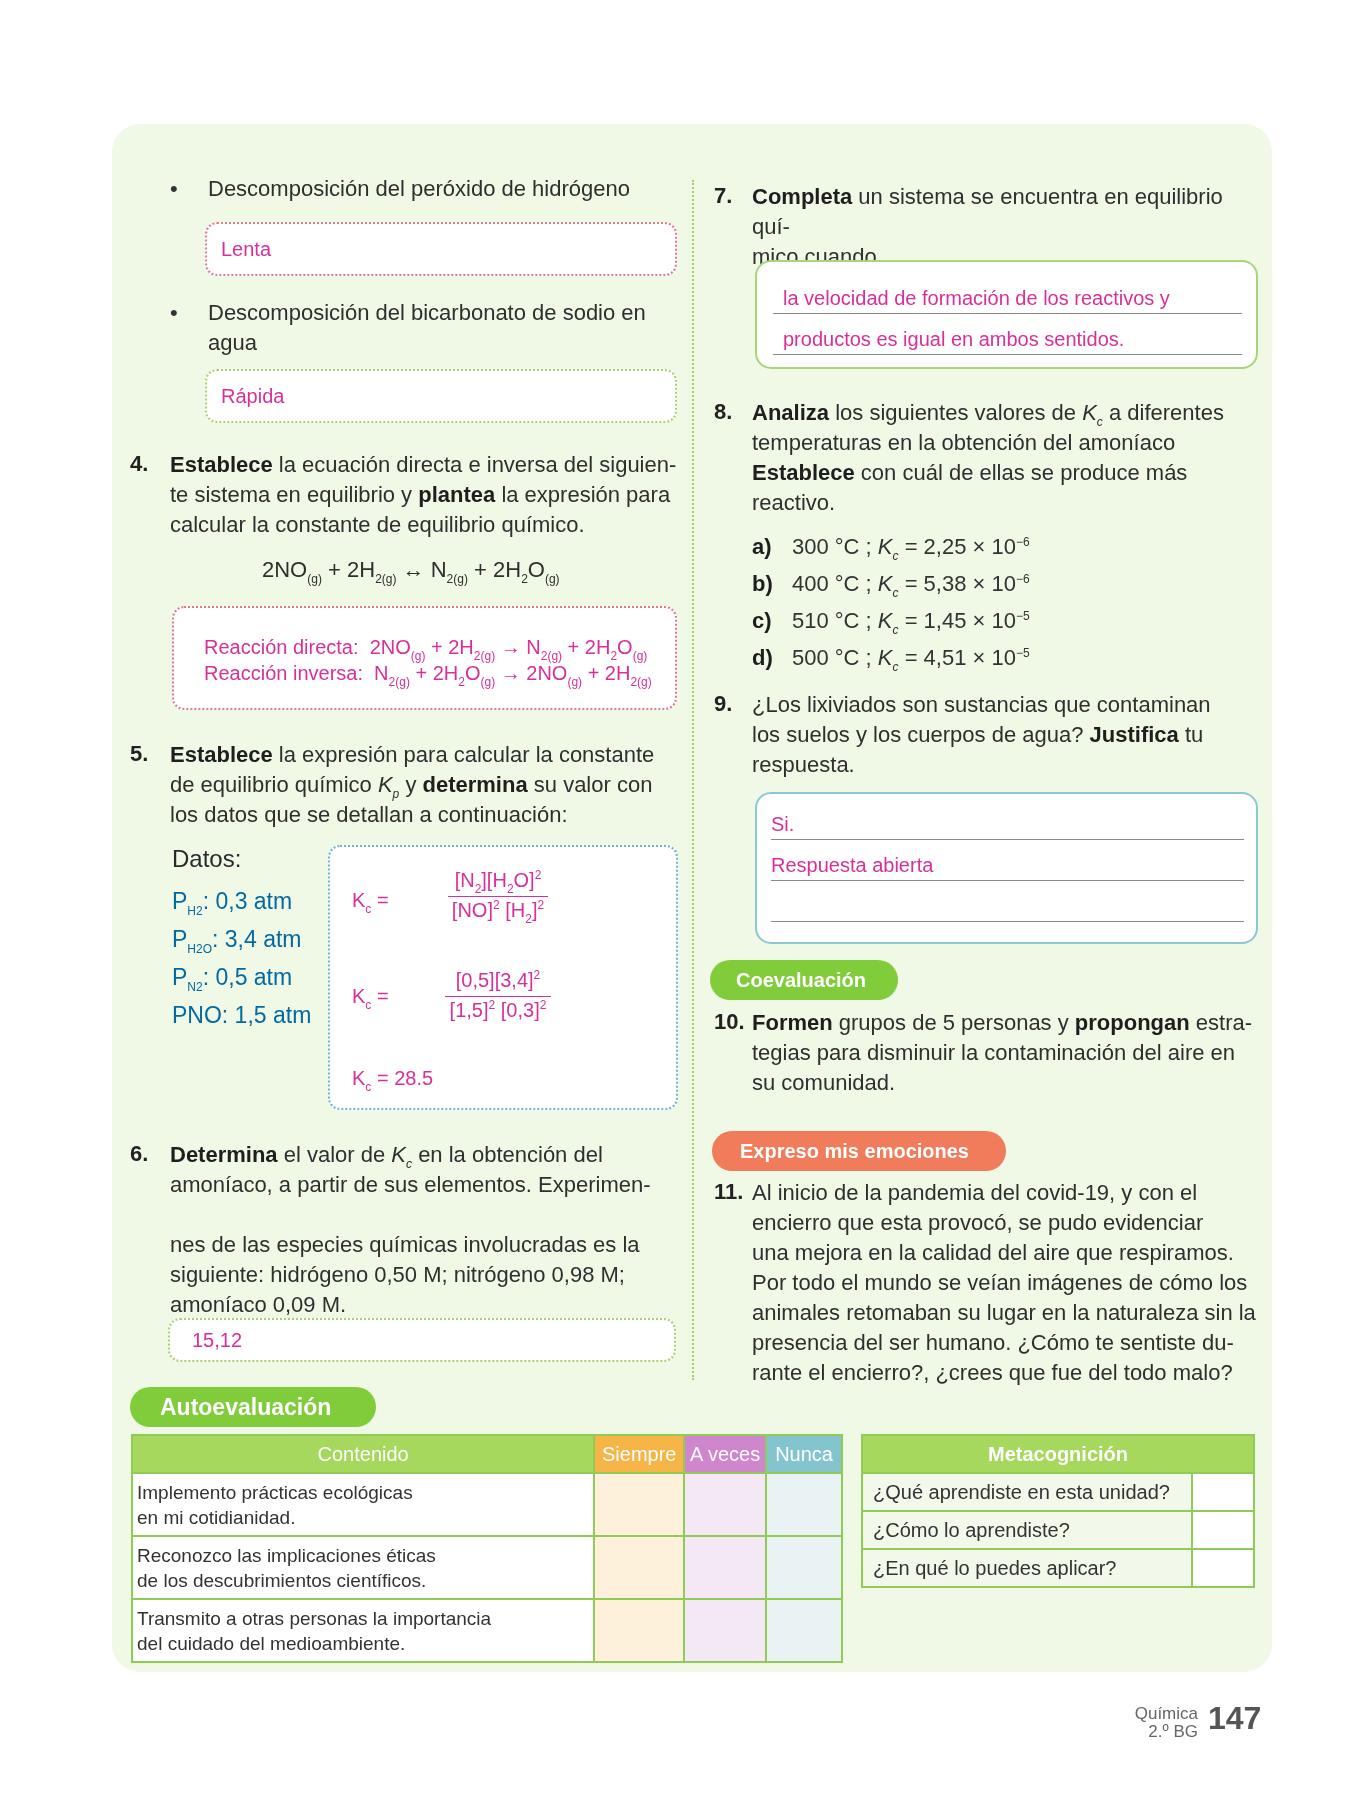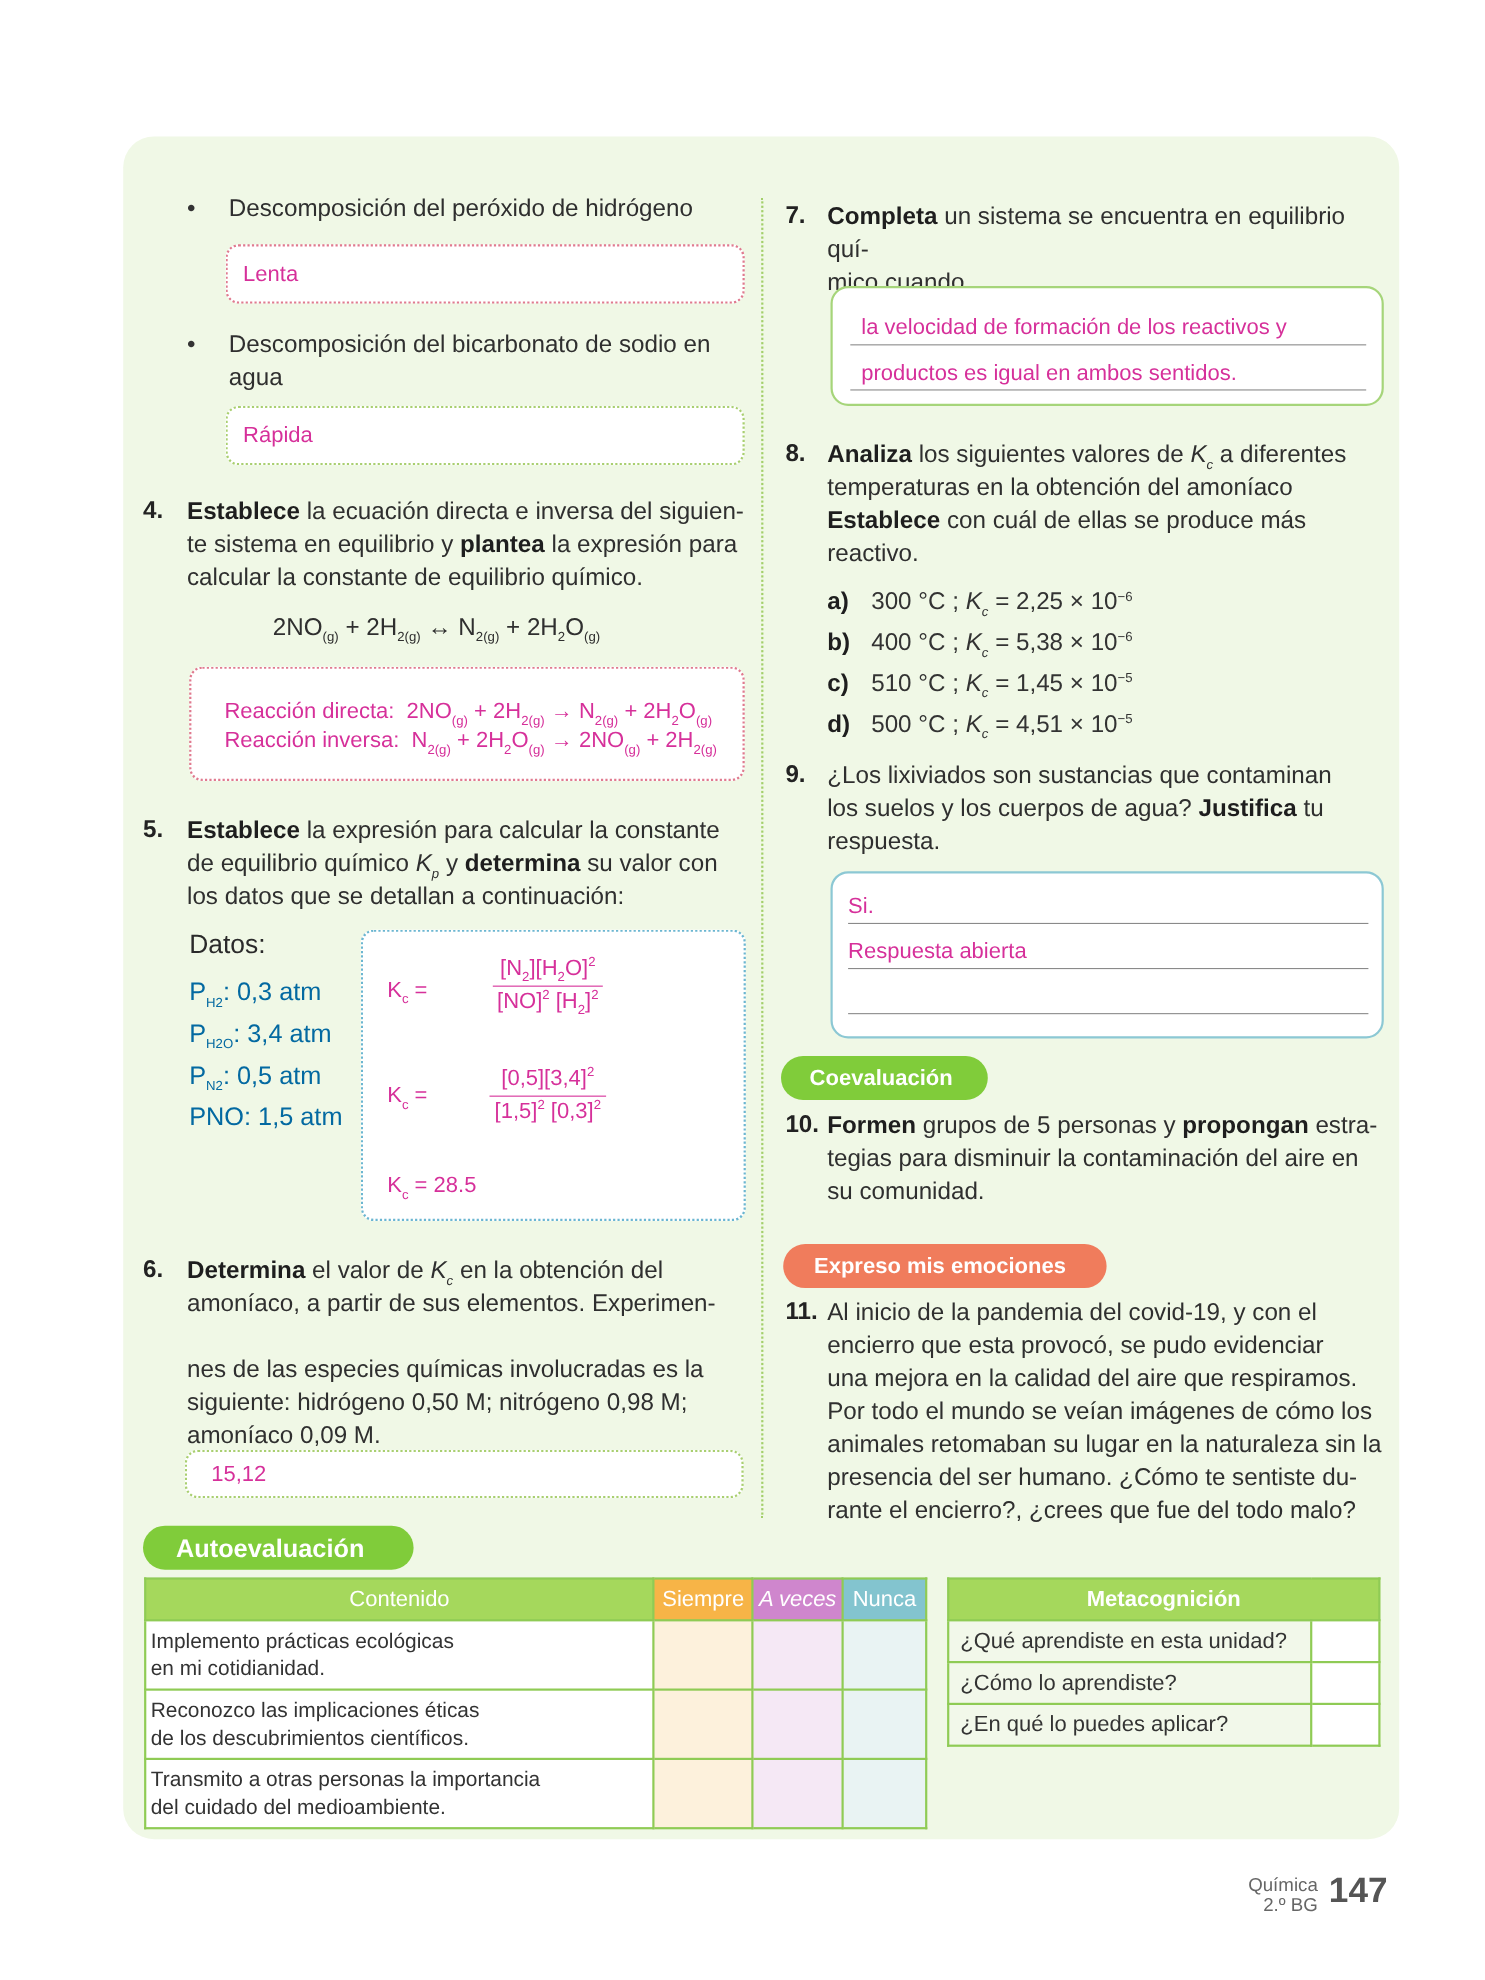--- a/index.html
+++ b/index.html
@@ -48,21 +48,21 @@
   .pill-orange { background: #f07c5c; }
 
   .frac { position: absolute; text-align: center; color: #d6309a; font-size: 20px; }
   .frac .top { display: block; padding-bottom: 4px; border-bottom: 1.5px solid #d6309a; }
   .frac .bot { display: block; padding-top: 2px; }
 
   table { border-collapse: collapse; position: absolute; }
   .auto td, .auto th, .meta td, .meta th { border: 2px solid #8fcb55; }
   .auto th { background: #a5d85c; color: #fff; font-weight: 400; font-size: 20px; height: 38px; }
   .auto th.siempre { background: #f7b447; }
-  .auto th.aveces { background: #cf86cd; font-style: italic; }
+  .auto th.aveces { background: #cf86cd; }
   .auto th.nunca { background: #83c4cf; }
   .auto td { height: 63px; font-size: 19px; color: #333; font-weight: 300; line-height: 25px; padding: 0 4px; vertical-align: middle; }
   .auto td.c0 { background: #fff; }
   .auto td.c1 { background: #fdf1dc; }
   .auto td.c2 { background: #f5e8f5; }
   .auto td.c3 { background: #e9f3f3; }
   .meta th { background: #a5d85c; color: #fff; font-weight: 700; font-size: 20px; height: 38px; }
   .meta td { height: 38px; font-size: 20px; color: #333; font-weight: 300; padding-left: 10px; background: #f2f8ea; }
   .meta td.blank { background: #fff; width: 62px; padding: 0; }
 
@@ -89,21 +89,21 @@
 <div class="ans-box dot-green" style="left:205px;top:369px;width:472px;height:54px;">
   <span>Rápida</span>
 </div>
 
 <span class="num" style="left:130px;top:451px;">4.</span>
 <div class="abs txt" style="left:170px;top:450px;width:510px;">
   <b>Establece</b><span> la ecuación directa e inversa del siguien-</span><br>
   <span>te sistema en equilibrio y </span><b>plantea</b><span> la expresión para</span><br>
   <span>calcular la constante de equilibrio químico.</span>
 </div>
-<div class="abs txt" style="left:248px;top:555px;text-align:center;">
+<div class="abs txt" style="left:262px;top:555px;text-align:center;">
   2NO<sub>(g)</sub> + 2H<sub>2(g)</sub> ↔ N<sub>2(g)</sub> + 2H<sub>2</sub>O<sub>(g)</sub>
 </div>
 <div class="ans-box dot-red" style="left:172px;top:606px;width:505px;height:104px;display:block;padding:26px 0 0 30px;">
   <div style="font-size:20px;line-height:26px;">
     <span>Reacción directa:</span>&nbsp; 2NO<sub>(g)</sub> + 2H<sub>2(g)</sub> → N<sub>2(g)</sub> + 2H<sub>2</sub>O<sub>(g)</sub>
   </div>
   <div style="font-size:20px;line-height:26px;">
     <span>Reacción inversa:</span>&nbsp; N<sub>2(g)</sub> + 2H<sub>2</sub>O<sub>(g)</sub> → 2NO<sub>(g)</sub> + 2H<sub>2(g)</sub>
   </div>
 </div>

